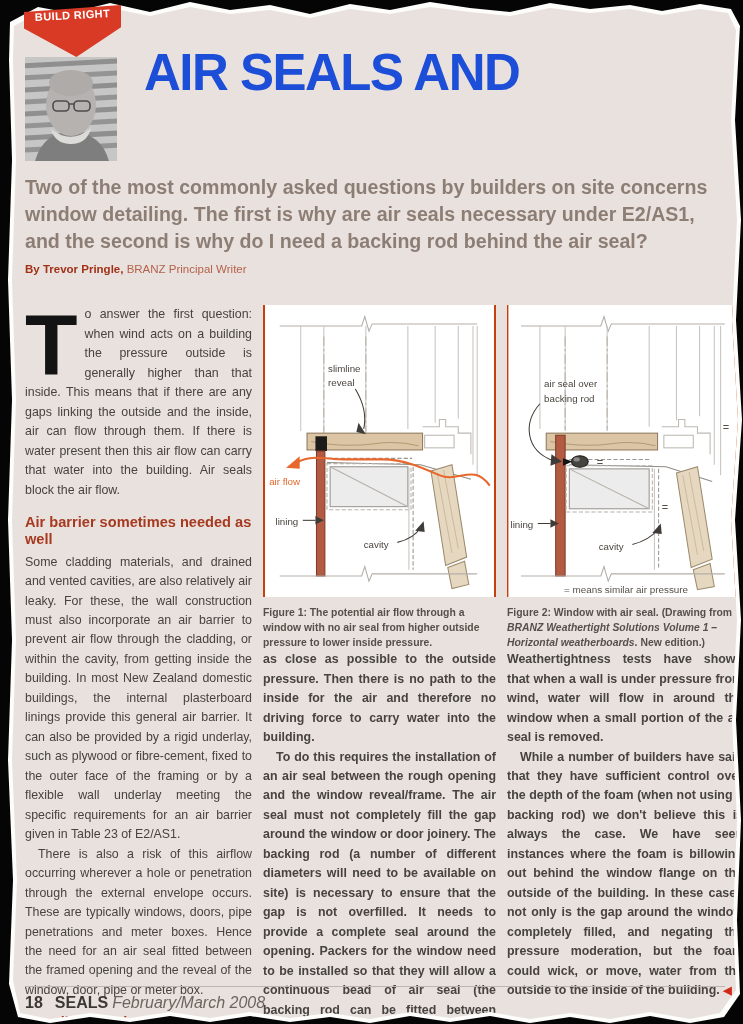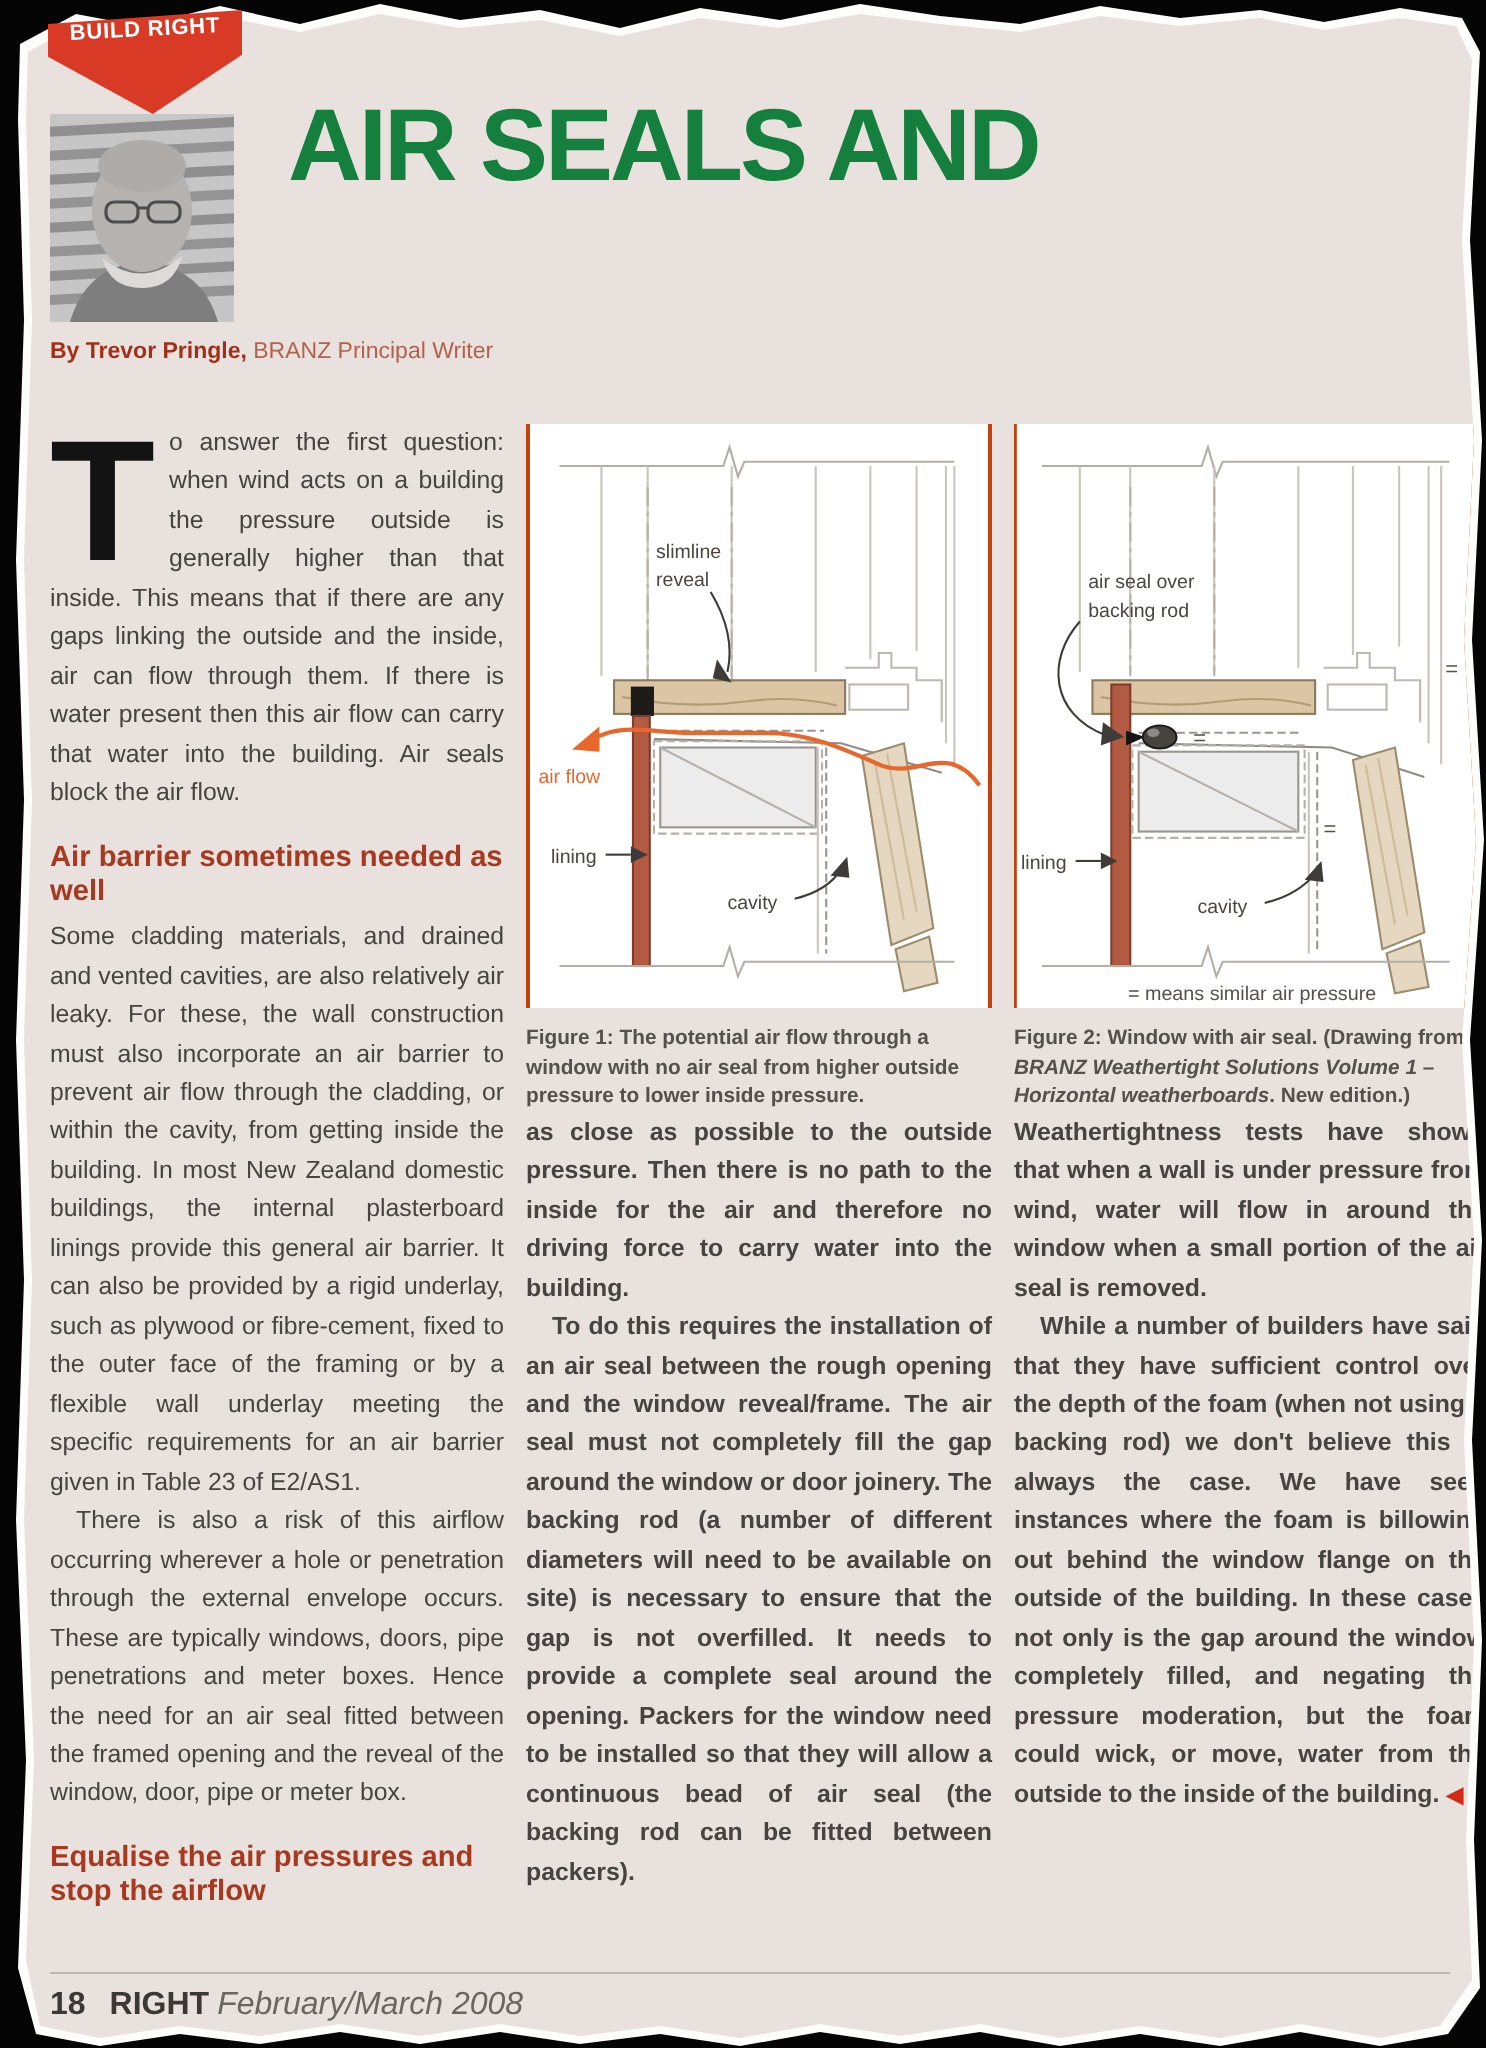--- a/index.html
+++ b/index.html
@@ -22,21 +22,21 @@
     background:#d83a26;z-index:5;
     clip-path:polygon(0 15%,100% 2%,100% 44%,54% 100%,0 46%);
   }
   .badge span{
     display:block;margin-top:5px;transform:rotate(-3deg);
     color:#fff;font-size:11px;font-weight:bold;text-align:center;letter-spacing:.4px;
   }
   .content{position:absolute;left:0;top:0;width:743px;padding:0 0 0 0;}
   .header{display:flex;align-items:flex-start;padding:57px 16px 0 25px;}
   .photo{width:92px;height:104px;flex:0 0 auto;background:#c9c9c9;}
-  .title{margin-left:27px;margin-top:-8px;font-weight:bold;color:#15803d;
+  .title{margin-left:27px;margin-top:-8px;font-weight:bold;color:#1d4ed8;
          font-size:51px;line-height:.94;letter-spacing:-1.5px;}
   .standfirst{margin:13px 20px 0 25px;font-size:19.6px;font-weight:bold;color:#8d7e75;line-height:1.37;}
   .byline{margin:9px 20px 0 25px;font-size:11.5px;}
   .byline .b1{color:#a23018;font-weight:bold;}
   .byline .b2{color:#b4614b;}
   .cols{
     display:grid;grid-template-columns:227px 233px 236px;column-gap:11px;
     margin:30px 14px 0 25px;
   }
   .body-txt{font-size:12.4px;line-height:1.57;color:#474340;text-align:justify;}
@@ -90,20 +90,21 @@
           <rect x="28" y="44" width="16" height="10" rx="4" fill="none" stroke="#4c4c4c" stroke-width="1.6"></rect>
           <rect x="49" y="44" width="16" height="10" rx="4" fill="none" stroke="#4c4c4c" stroke-width="1.6"></rect>
           <line x1="44" y1="47" x2="49" y2="47" stroke="#4c4c4c" stroke-width="1.4"></line>
         </svg>
       </div>
       <div class="title">
         <div>AIR SEALS AND</div>
       </div>
     </div>
 
+    <div class="standfirst">Two of the most commonly asked questions by builders on site concerns window detailing. The first is why are air seals necessary under E2/AS1, and the second is why do I need a backing rod behind the air seal?</div>
 
     <div class="byline">
       <span class="b1">By Trevor Pringle,</span><span class="b2"> BRANZ Principal Writer</span>
     </div>
 
     <div class="cols">
 
       <div class="body-txt">
         <span class="dropcap">T</span>
         <p>o answer the first question: when wind acts on a building the pressure outside is generally higher than that inside. This means that if there are any gaps linking the outside and the inside, air can flow through them. If there is water present then this air flow can carry that water into the building. Air seals block the air flow.</p>
@@ -208,21 +209,21 @@
         <div class="body-txt colbody">
           <p>Weathertightness tests have shown that when a wall is under pressure from wind, water will flow in around the window when a small portion of the air seal is removed.</p>
           <p class="ind"><span>While a number of builders have said that they have sufficient control over the depth of the foam (when not using a backing rod) we don't believe this is always the case. We have seen instances where the foam is billowing out behind the window flange on the outside of the building. In these cases not only is the gap around the window completely filled, and negating the pressure moderation, but the foam could wick, or move, water from the outside to the inside of the building.</span> <span class="endmark">◀</span></p>
         </div>
       </div>
 
     </div>
 
     <div class="footer">
       <span class="pn">18</span>
-      <span class="mag">RIGHT</span>
+      <span class="mag">SEALS</span>
       <span class="iss">February/March 2008</span>
     </div>
 
   </div>
 </div>
 
 <div class="badge">
   <span>BUILD RIGHT</span>
 </div>
 

